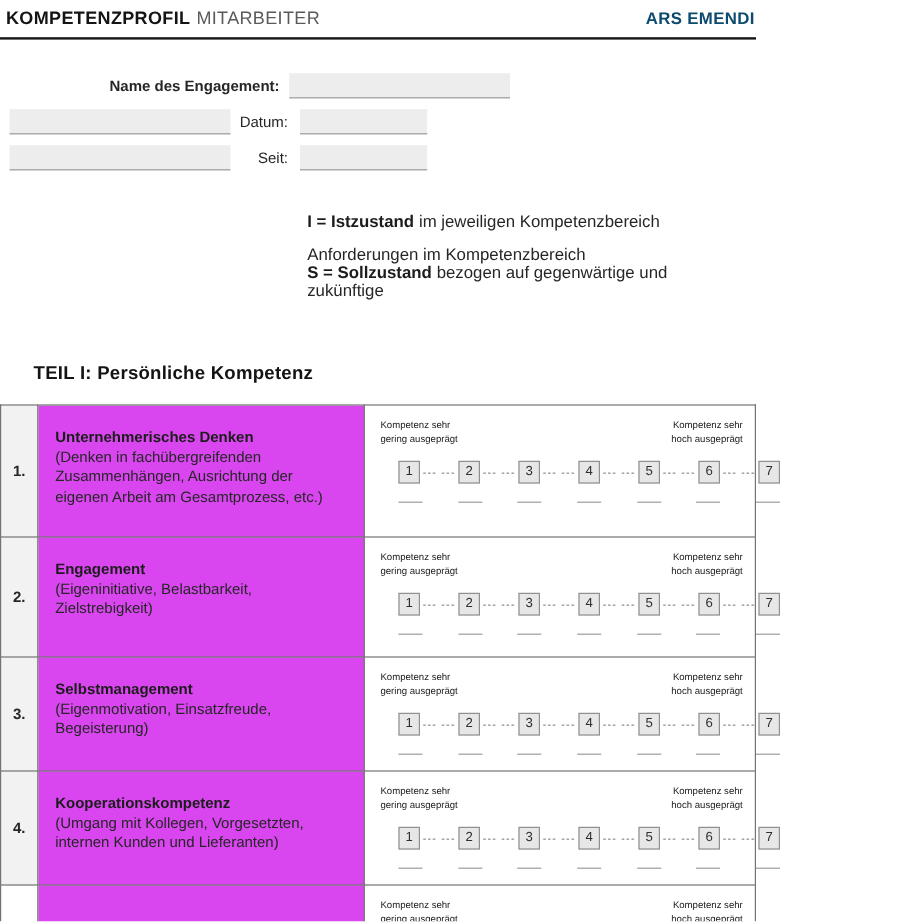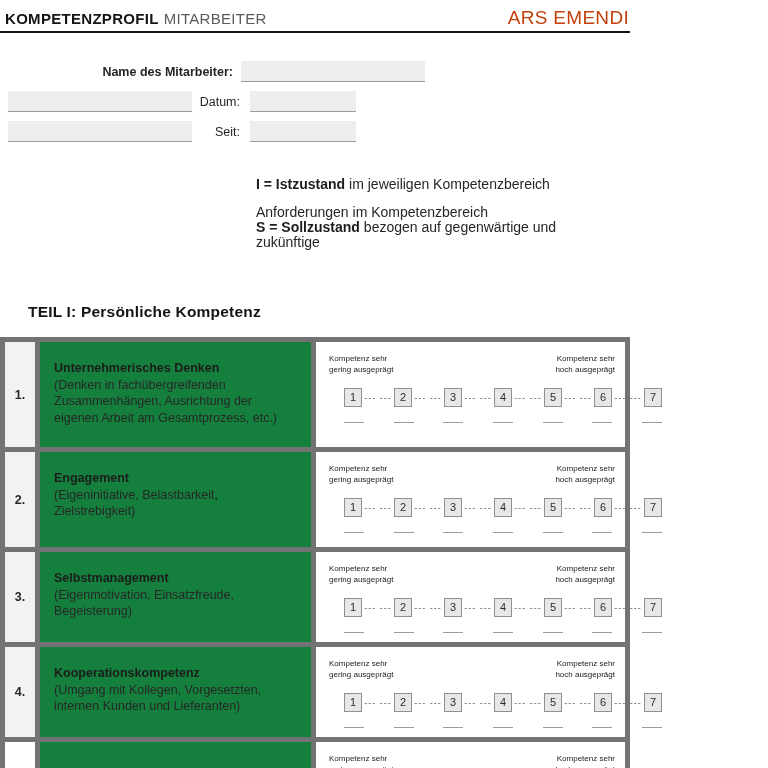--- a/index.html
+++ b/index.html
@@ -5,21 +5,21 @@
   html,body { margin:0; padding:0; background:#ffffff; }
   .page {
     position:relative; width:668px; height:768px; overflow:hidden;
     background:#ffffff; font-family:"Liberation Sans", sans-serif; color:#262626;
   }
 
   
   .header { position:absolute; left:5px; top:7px; width:624px; display:flex; justify-content:space-between; align-items:baseline; }
   .header-title { font-size:15px; font-weight:bold; color:#141414; letter-spacing:.3px; }
   .header-title .light { font-weight:normal; color:#5a5a5a; margin-left:5px; }
-  .header-brand { font-size:19px; font-weight:normal; color:#c2410c; letter-spacing:.3px; }
+  .header-brand { font-size:14px; font-weight:bold; color:#0c4a6e; letter-spacing:.3px; }
   .header-rule { position:absolute; left:0; top:31px; width:630px; height:2px; background:#161616; }
 
   
   .form { position:absolute; left:0; top:61px; width:630px; }
   .form-row { display:flex; align-items:center; margin-bottom:9px; }
   .f-label { width:233px; text-align:right; font-size:12.5px; color:#262626; }
   .f-label.bold { font-weight:bold; }
   .f-input { width:184px; height:20px; margin-left:8px; background:#ededed; border-bottom:1px solid #9c9c9c; }
   .f-label-2 { width:48px; text-align:right; font-size:12.5px; color:#262626; }
   .f-input-2 { width:106px; height:20px; margin-left:10px; background:#ededed; border-bottom:1px solid #9c9c9c; }
@@ -28,27 +28,27 @@
   .legend { position:absolute; left:256px; top:177px; width:340px; font-size:14px; line-height:15px; color:#262626; }
   .legend b { color:#1c1c1c; }
   .legend .rest { margin-left:4px; }
   .legend-s { margin-top:13px; }
 
   
   .section-title { position:absolute; left:4px; top:303px; font-size:15.5px; font-weight:bold; color:#141414; letter-spacing:.2px;margin-left:24px; }
 
   
   table.ktable { position:absolute; left:0; top:337px; width:630px; border-collapse:collapse; table-layout:fixed; }
-  .ktable td { border:5px solid #737373; padding:0; }
+  .ktable td { border:1px solid #737373; padding:0; }
   .ktable tr.r1 { height:110px; } .ktable tr.r2 { height:100px; }
   .ktable tr.r3 { height:95px; }  .ktable tr.r4 { height:95px; }
   .ktable tr.r5 { height:110px; }
   td.num { width:30px; text-align:center; vertical-align:middle; font-size:12.5px; font-weight:bold; background:#f2f2f2; color:#262626; }
   tr.r5 td.num { background:#ffffff; }
-  td.text { width:245px; background:#15803d; vertical-align:top; padding:18px 12px 8px 14px; font-size:12.5px; line-height:16.5px; color:#262626; }
+  td.text { width:245px; background:#d946ef; vertical-align:top; padding:18px 12px 8px 14px; font-size:12.5px; line-height:16.5px; color:#262626; }
   .row-title { font-weight:bold; color:#1c1c1c; }
   td.scale { background:#ffffff; vertical-align:top; padding:10px 9px 0 10px; }
 
   .scale-labels { display:flex; justify-content:space-between; font-size:8px; line-height:10.5px; color:#1a1a1a; margin-bottom:13px; padding:2px 1px 0 3px; }
   .scale-high { text-align:right; }
   .scale-strip { display:flex; align-items:center; width:318px; margin-left:18px; }
   .nbox { flex:0 0 16px; width:16px; height:17px; background:#e7e7e7; border:1px solid #909090; font-size:11px; line-height:17px; text-align:center; color:#2e2e2e; }
   .dash-seg { flex:1 1 auto; text-align:center; font-size:9px; color:#5f5f5f; letter-spacing:1px; white-space:nowrap; overflow:hidden; }
   .mark-strip { display:flex; justify-content:space-between; width:318px; margin-left:18px; margin-top:15px; }
   .mark-line { width:20px; height:0; border-bottom:1px solid #9c9c9c; }
@@ -61,21 +61,21 @@
   <div class="header">
     <div class="header-title">
       <span>KOMPETENZPROFIL</span><span class="light">MITARBEITER</span>
     </div>
     <div class="header-brand">ARS EMENDI</div>
   </div>
   <div class="header-rule"></div>
 
   <div class="form">
     <div class="form-row">
-      <div class="f-label bold">Name des Mitarbeiter:</div>
+      <div class="f-label bold">Name des Engagement:</div>
       <div class="f-input"></div>
     </div>
     <div class="form-row">
       <div class="f-input"></div>
       <div class="f-label-2">Datum:</div>
       <div class="f-input-2"></div>
     </div>
     <div class="form-row">
       <div class="f-input"></div>
       <div class="f-label-2">Seit:</div>

